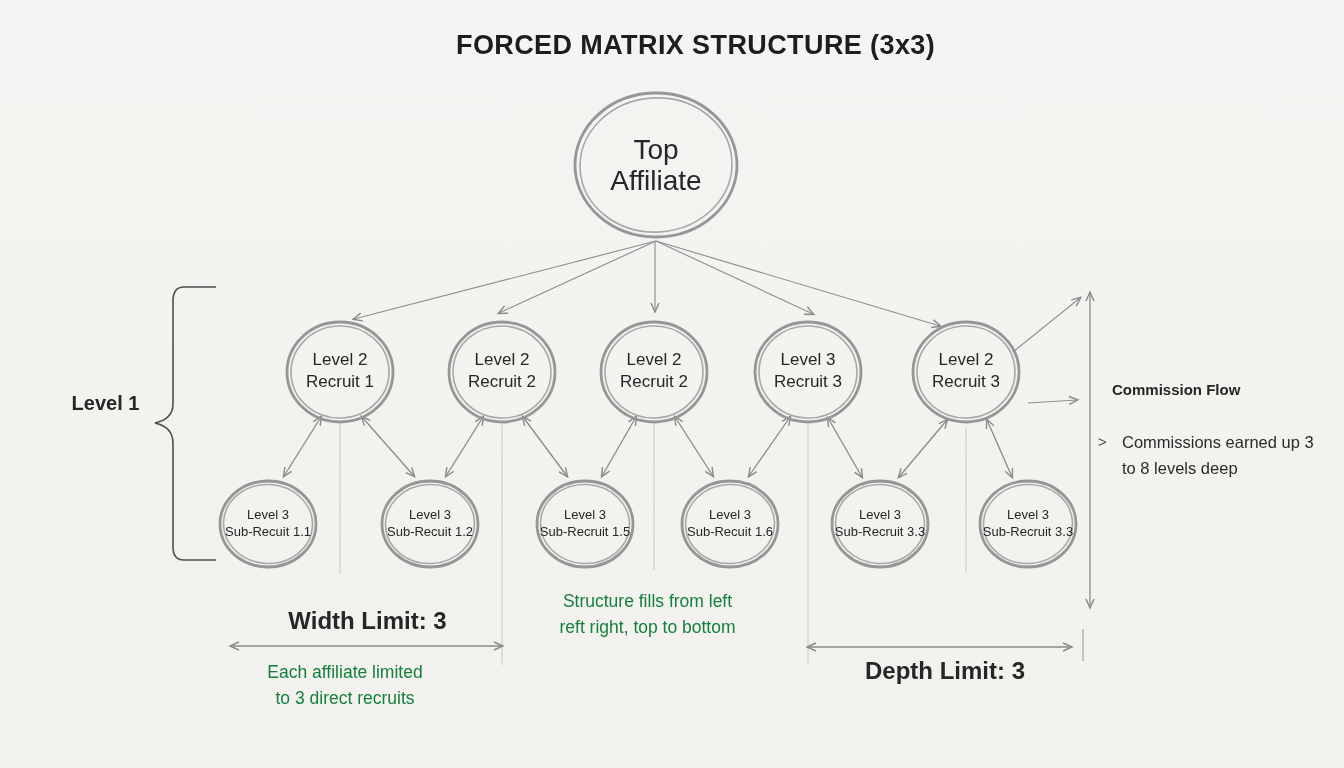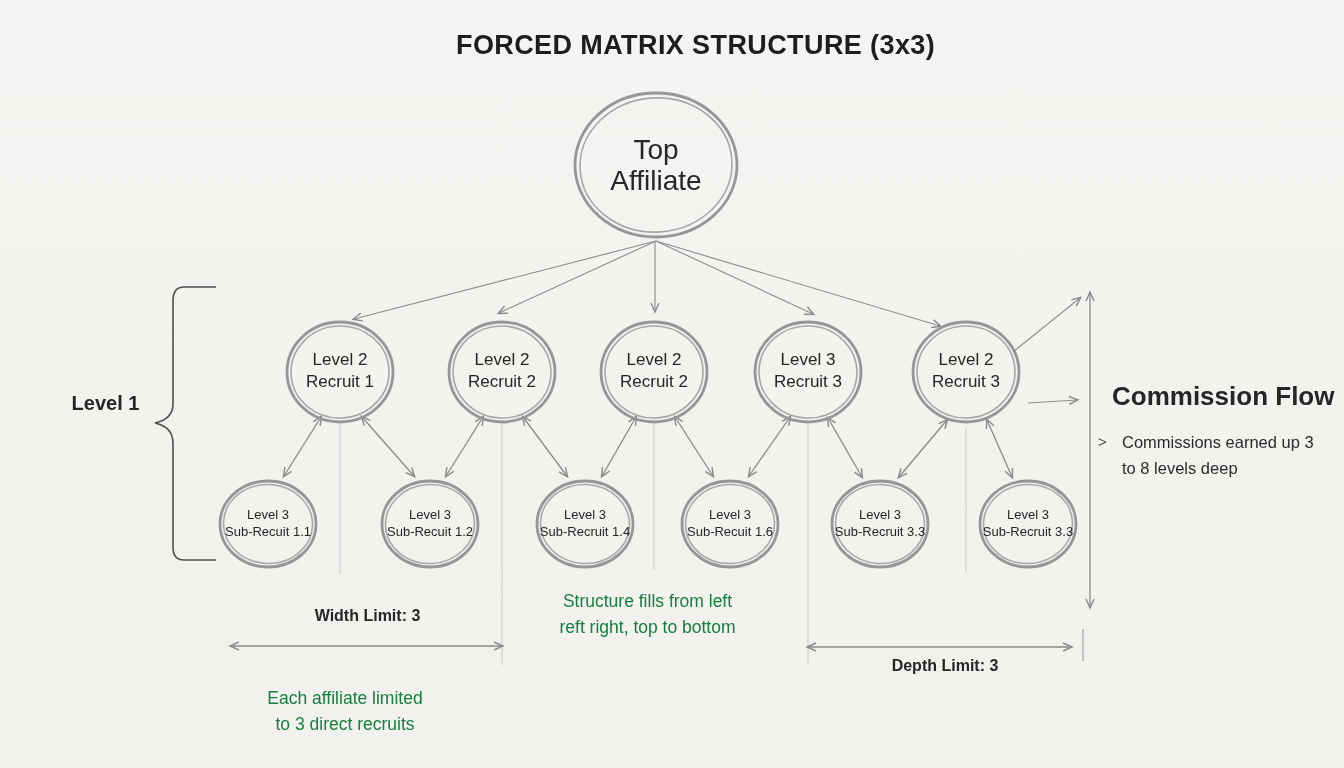--- a/index.html
+++ b/index.html
@@ -10,23 +10,23 @@
     position:relative;
   }
   .canvas{position:absolute;inset:0;}
   svg.layer{position:absolute;left:0;top:0;}
   .lbl{position:absolute;text-align:center;color:#262626;white-space:nowrap;}
   .title{font-size:27px;font-weight:600;letter-spacing:.4px;color:#1d1d1d;}
   .node-top{font-size:28px;line-height:31px;font-weight:500;}
   .node-l2{font-size:17px;line-height:22px;font-weight:500;}
   .node-l3{font-size:13px;line-height:17px;font-weight:500;}
   .side-label{font-size:20px;font-weight:700;}
-  .dim-label{font-size:16px;font-weight:700;}
+  .dim-label{font-size:24px;font-weight:700;}
   .caption{font-size:17.5px;line-height:26px;font-weight:400;color:#15803d;white-space:normal;}
-  .comm-title{font-size:26px;font-weight:700;}
+  .comm-title{font-size:15px;font-weight:700;}
   .comm-body{font-size:16.5px;line-height:26px;text-align:left;white-space:normal;color:#2b2b2b;}
   .bullet{font-size:15px;color:#4a4a4a;}
   .ring-outer{fill:none;stroke:#969696;stroke-width:2.8;}
   .ring-inner{fill:none;stroke:#a8a8a8;stroke-width:1.6;}
   .arrow{stroke:#8f8f8f;stroke-width:1.15;fill:none;}
   .darrow{stroke:#8a8a8a;stroke-width:1.3;fill:none;}
   .faint{stroke:#c8c8c8;stroke-width:1;fill:none;}
   .brace{stroke:#4f4f4f;stroke-width:1.6;fill:none;}
   .tick{stroke:#9a9a9a;stroke-width:1.1;fill:none;}
 </style>
@@ -174,21 +174,21 @@
   <div class="lbl node-l3" style="left:213px;top:506px;width:110px;">
     <div>Level 3</div>
     <div>Sub-Recuit 1.1</div>
   </div>
   <div class="lbl node-l3" style="left:375px;top:506px;width:110px;">
     <div>Level 3</div>
     <div>Sub-Recuit 1.2</div>
   </div>
   <div class="lbl node-l3" style="left:530px;top:506px;width:110px;">
     <div>Level 3</div>
-    <div>Sub-Recruit 1.4</div>
+    <div>Sub-Recruit 1.5</div>
   </div>
   <div class="lbl node-l3" style="left:675px;top:506px;width:110px;">
     <div>Level 3</div>
     <div>Sub-Recuit 1.6</div>
   </div>
   <div class="lbl node-l3" style="left:825px;top:506px;width:110px;">
     <div>Level 3</div>
     <div>Sub-Recruit 3.3</div>
   </div>
   <div class="lbl node-l3" style="left:973px;top:506px;width:110px;">
@@ -199,21 +199,21 @@
   <div class="lbl side-label" style="left:58px;top:392px;width:95px;">Level 1</div>
 
   <div class="lbl comm-title" style="left:1112px;top:381px;">Commission Flow</div>
   <div class="lbl bullet" style="left:1098px;top:433px;">&gt;</div>
   <div class="lbl comm-body" style="left:1122px;top:429px;width:218px;">
     <div>Commissions earned up 3</div>
     <div>to 8 levels deep</div>
   </div>
 
   <div class="lbl dim-label" style="left:280px;top:607px;width:175px;">Width Limit: 3</div>
-  <div class="lbl caption" style="left:240px;top:685px;width:210px;">
+  <div class="lbl caption" style="left:240px;top:659px;width:210px;">
     <div>Each affiliate limited</div>
     <div>to 3 direct recruits</div>
   </div>
 
   <div class="lbl caption" style="left:535px;top:588px;width:225px;">
     <div>Structure fills from left</div>
     <div>reft right, top to bottom</div>
   </div>
 
   <div class="lbl dim-label" style="left:855px;top:657px;width:180px;">Depth Limit: 3</div>

